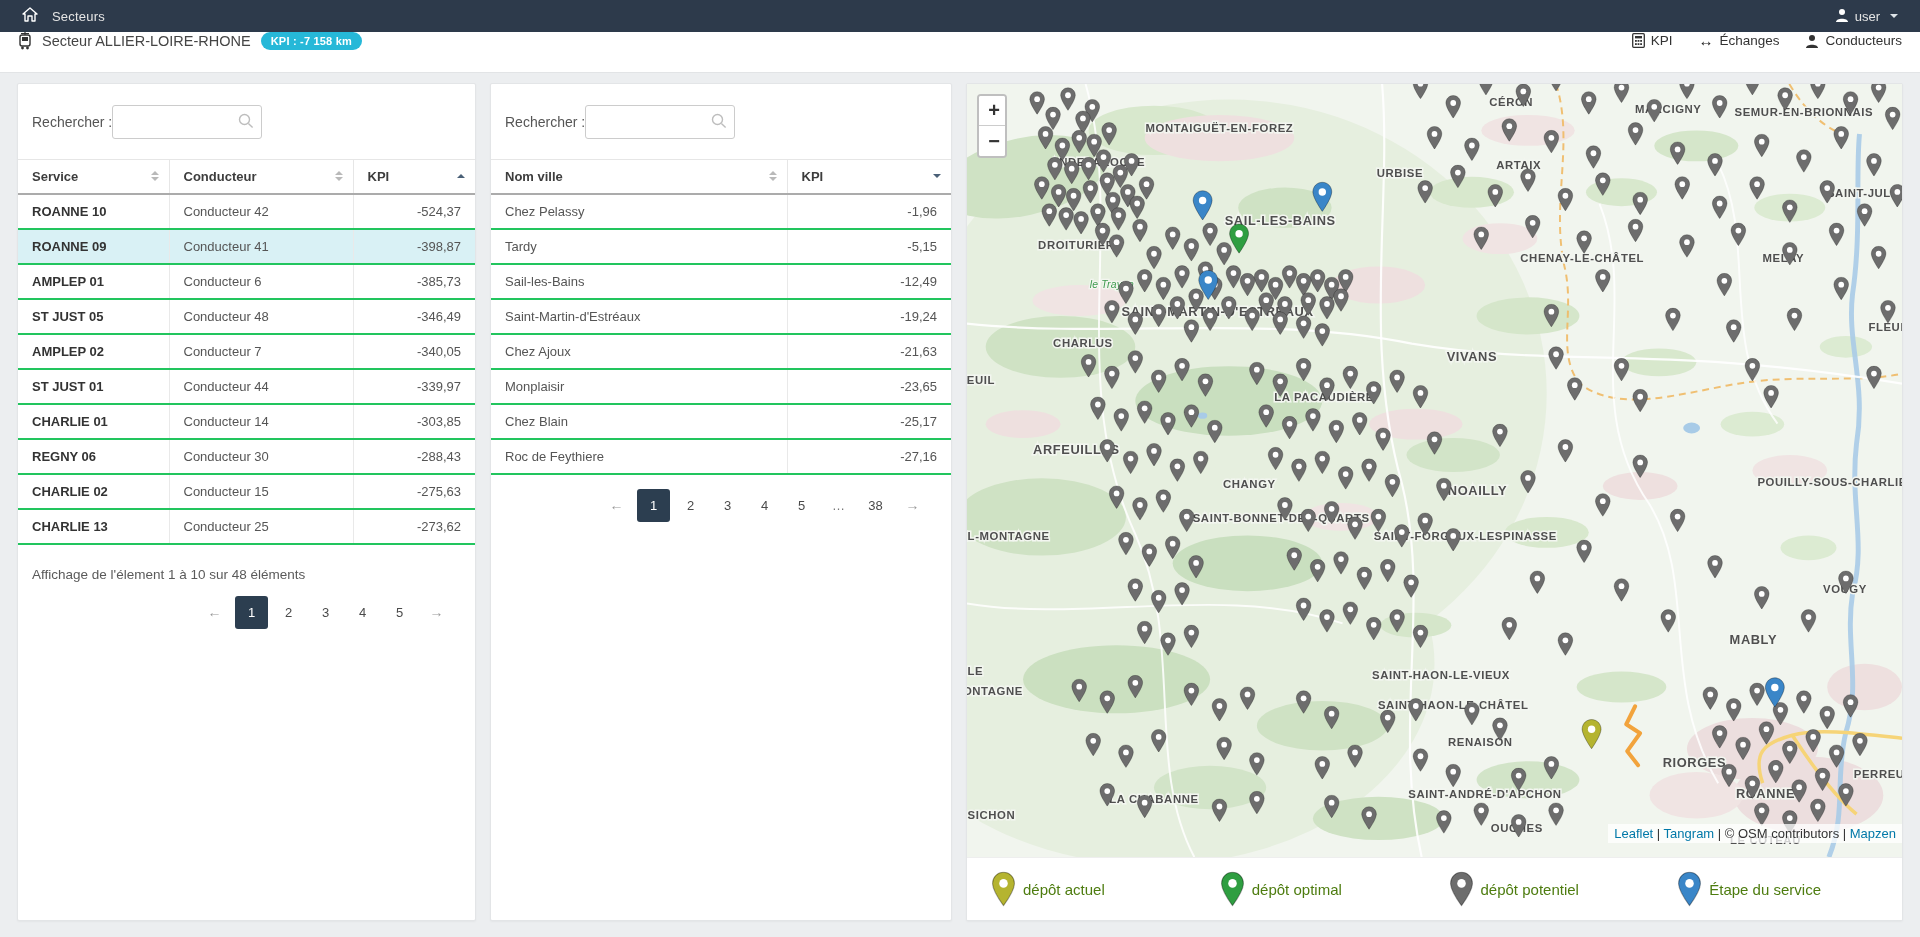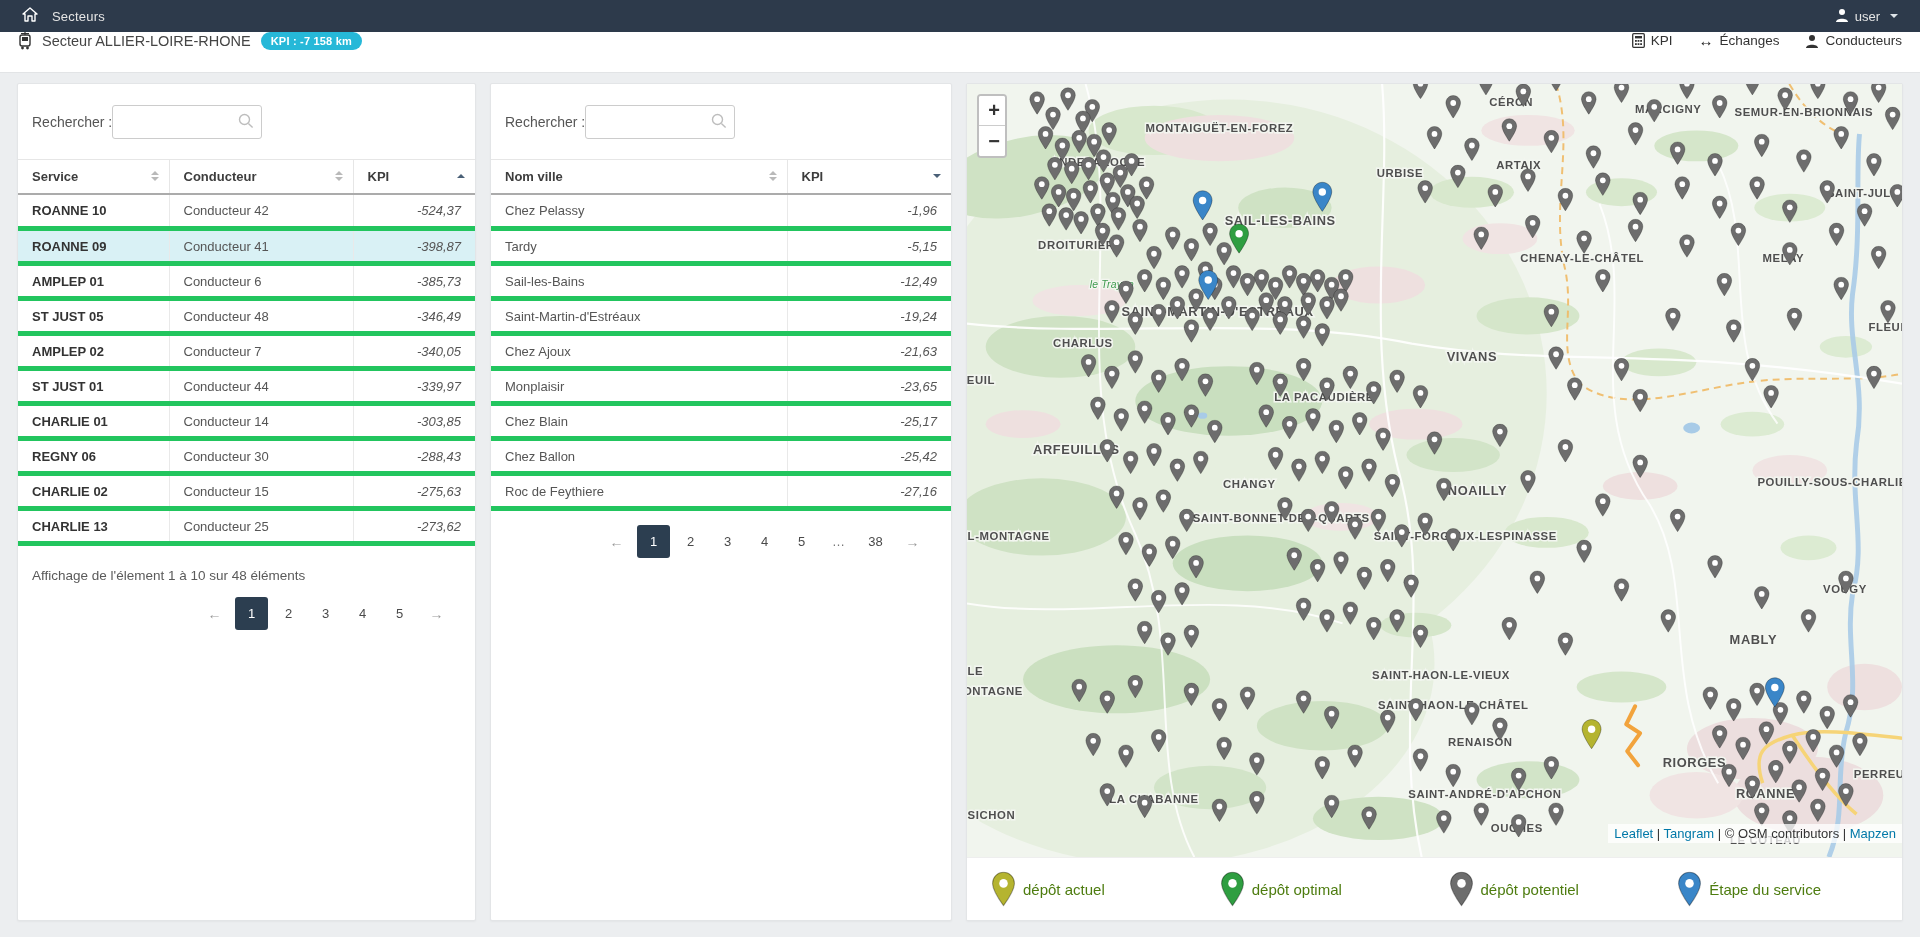--- a/index.html
+++ b/index.html
@@ -35,22 +35,22 @@
   .search-label { font-size:14px; color:#555; }
   .search-box { position:relative; width:150px; }
   .search-box input { width:150px; height:34px; border:1px solid #ccc; border-radius:3px; padding:0 30px 0 10px; font-size:13px; color:#333; outline:none; font-family:"Liberation Sans",sans-serif; }
   .search-icon { position:absolute; right:8px; top:8px; opacity:.55; }
 
   
   table.grid { width:100%; border-collapse:collapse; table-layout:fixed;padding-left:16px; }
   .grid th { height:34px; font-size:13px; font-weight:bold; color:#3d3d3d; text-align:left; padding:0 10px 0 14px; border-top:1px solid #e6e6e6; border-bottom:2px solid #ababab; border-right:1px solid #e6e6e6; cursor:pointer; }
   .grid th:last-child { border-right:none; }
   .grid th .th-inner { display:flex; align-items:center; justify-content:space-between; }
-  .grid td { height:35px; font-size:13px; color:#555; padding:0 14px; border-bottom:5px solid #22c55e; border-right:1px solid #e9e9e9; overflow:hidden; white-space:nowrap; }
-  .grid td:last-child { border-right:none;font-style:italic; }
+  .grid td { height:35px; font-size:13px; color:#555; padding:0 14px; border-bottom:2px solid #22c55e; border-right:1px solid #e9e9e9; overflow:hidden; white-space:nowrap; }
+  .grid td:last-child { border-right:none; }
   .grid td.num { text-align:right; }
   .grid td.strong { font-weight:bold; color:#333; }
   .grid tr.selected td { background:#d9f1f5; }
   .sort { display:inline-flex; flex-direction:column; gap:2px; }
   .sort i { display:block; width:0; height:0; border-left:4px solid transparent; border-right:4px solid transparent; }
   .sort i.up { border-bottom:4px solid #b9b9b9; }
   .sort i.down { border-top:4px solid #b9b9b9; }
   .sort.asc i.up { border-bottom-color:#4a6077; }
   .sort.desc i.down { border-top-color:#4a6077; }
 
@@ -326,24 +326,20 @@
             <td class="">Chez Ajoux</td>
             <td class="num">-21,63</td>
           </tr>
           <tr>
             <td class="">Monplaisir</td>
             <td class="num">-23,65</td>
           </tr>
           <tr>
             <td class="">Chez Blain</td>
             <td class="num">-25,17</td>
-          </tr>
-          <tr>
-            <td class="">Chez Ballon</td>
-            <td class="num">-25,42</td>
           </tr>
           <tr>
             <td class="">Roc de Feythiere</td>
             <td class="num">-27,16</td>
           </tr>
         </tbody>
     </table>
     <div class="pager" id="villes-pager">
         <div class="pg arrow">←</div>
         <div class="pg active">1</div>

